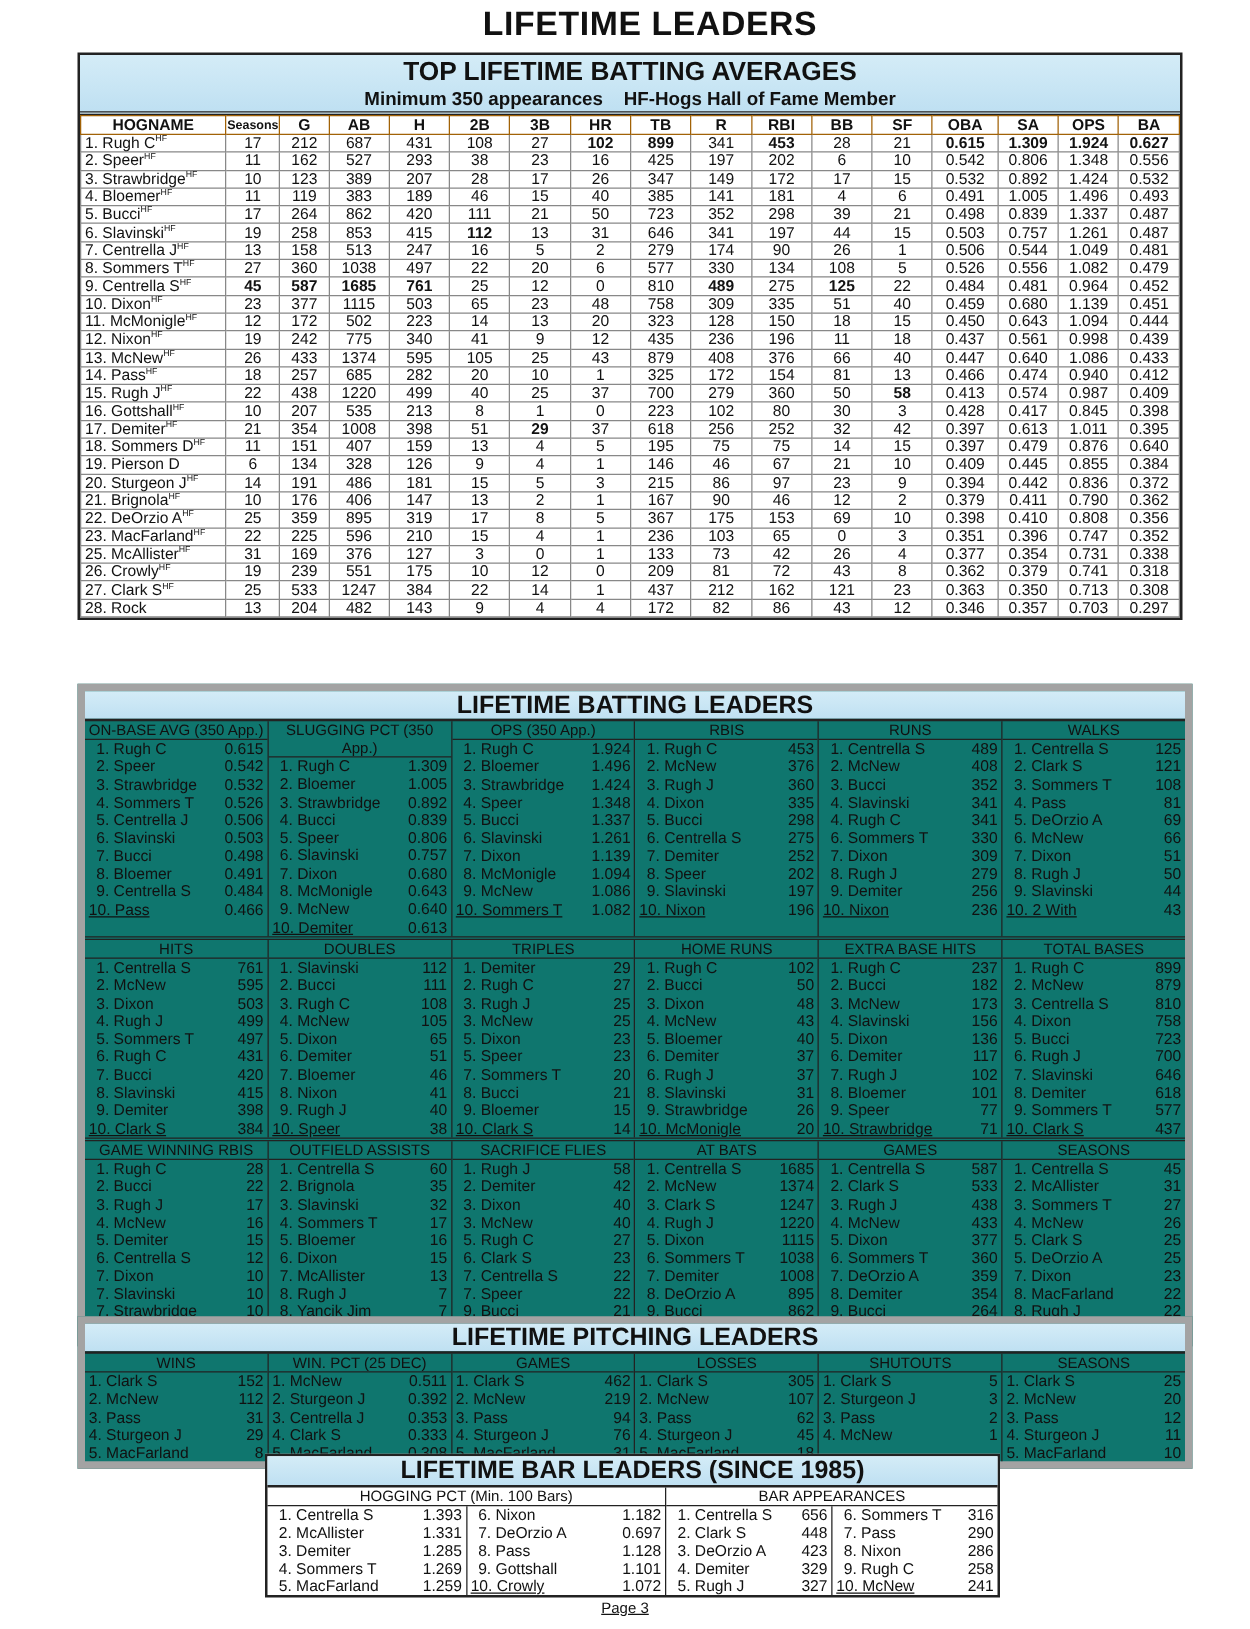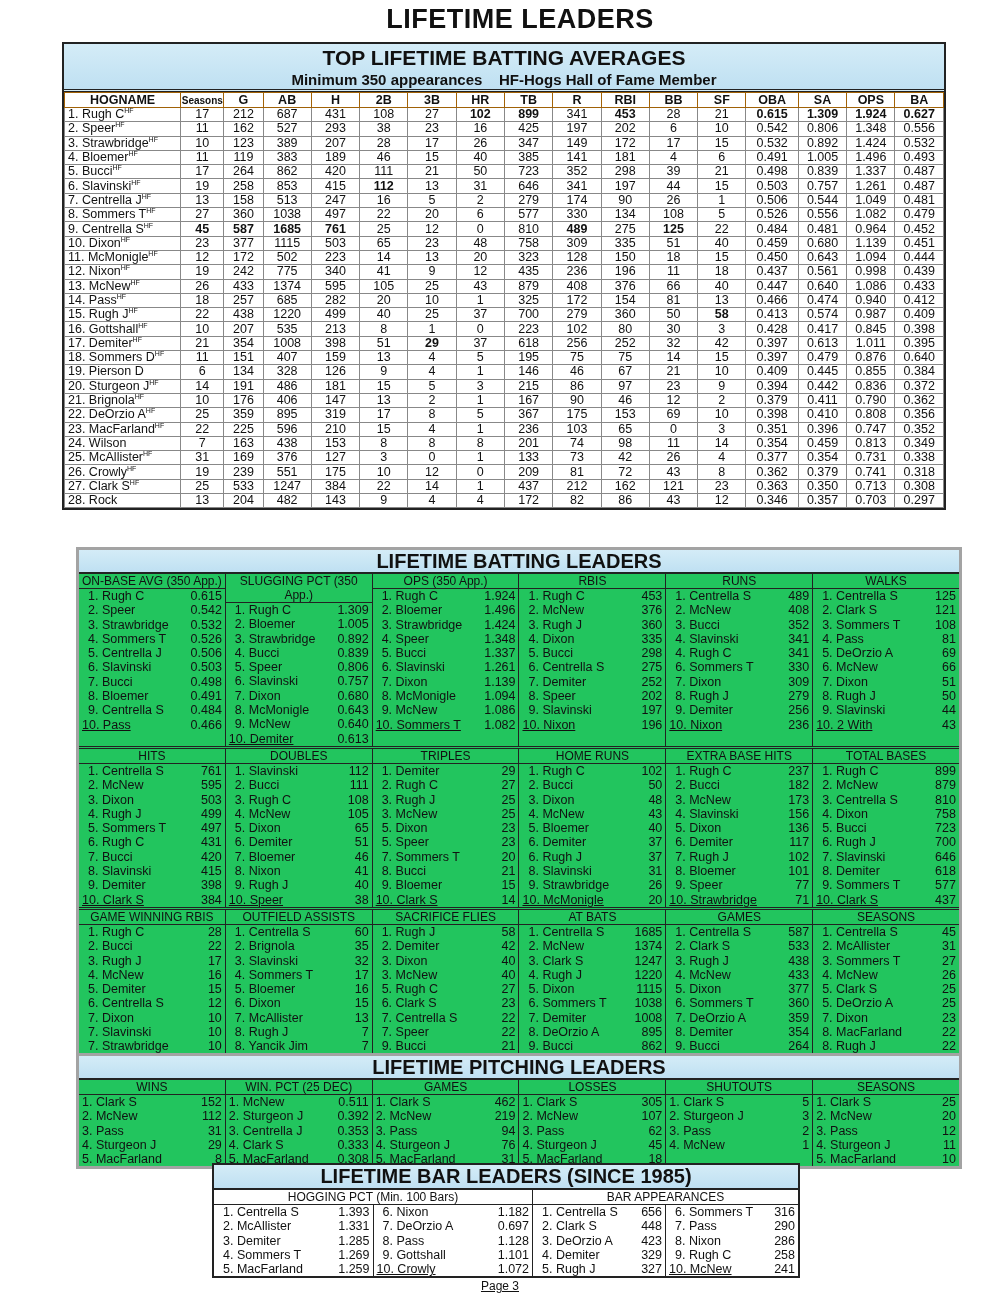--- a/index.html
+++ b/index.html
@@ -12,21 +12,21 @@
   #top .banner .t1{font-size:21px;line-height:26px;}
   #top .banner .t2{font-size:15px;line-height:18px;}
   table.stats{border-collapse:collapse;width:100%;font-family:"Liberation Sans Narrow","Liberation Sans",sans-serif;font-size:12.5px;}
   table.stats th{font-weight:bold;font-size:12.5px;border:1px solid #a16207;height:14px;padding:0;}
   table.stats th.seas{font-size:10px;}
   table.stats td{border:1px solid #888;text-align:center;height:13.3px;padding:0;line-height:13px;}
   table.stats td.name{text-align:left;padding-left:3px;white-space:nowrap;}
   table.stats td.b{font-weight:bold;}
   sup{font-size:7px;line-height:0;}
   
-  .block{position:absolute;left:76px;width:880px;border:3px solid #a3a3a3;background:#22c55e;}
+  .block{position:absolute;left:62px;width:880px;border:6px solid #a3a3a3;background:#0f766e;}
   .block .banner{border:none;border-bottom:2px solid #222;font-size:20px;line-height:22px;}
   .grid{display:flex;}
   .col{flex:1;border-right:1px solid #222;}
   .col:last-child{border-right:none;}
   .col .hd{text-align:center;font-weight:normal;font-size:12px;border-bottom:1px solid #222;line-height:14px;}
   .row{display:flex;justify-content:space-between;font-size:12.5px;line-height:14.3px;padding:0 3px 0 3px;white-space:nowrap;}
   .row .n{padding-left:6px;}
   .row .n.ten{padding-left:0;text-decoration:underline;}
   .subsep{border-top:3px double #222;}
   .pitch .row .n{padding-left:0;}
@@ -498,39 +498,20 @@
           <td>103</td>
           <td>65</td>
           <td>0</td>
           <td>3</td>
           <td>0.351</td>
           <td>0.396</td>
           <td>0.747</td>
           <td>0.352</td>
         </tr>
         <tr>
-          <td class="name">24. Wilson</td>
-          <td>7</td>
-          <td>163</td>
-          <td>438</td>
-          <td>153</td>
-          <td>8</td>
-          <td>8</td>
-          <td>8</td>
-          <td>201</td>
-          <td>74</td>
-          <td>98</td>
-          <td>11</td>
-          <td>14</td>
-          <td>0.354</td>
-          <td>0.459</td>
-          <td>0.813</td>
-          <td>0.349</td>
-        </tr>
-        <tr>
           <td class="name">25. McAllister<sup>HF</sup></td>
           <td>31</td>
           <td>169</td>
           <td>376</td>
           <td>127</td>
           <td>3</td>
           <td>0</td>
           <td>1</td>
           <td>133</td>
           <td>73</td>

